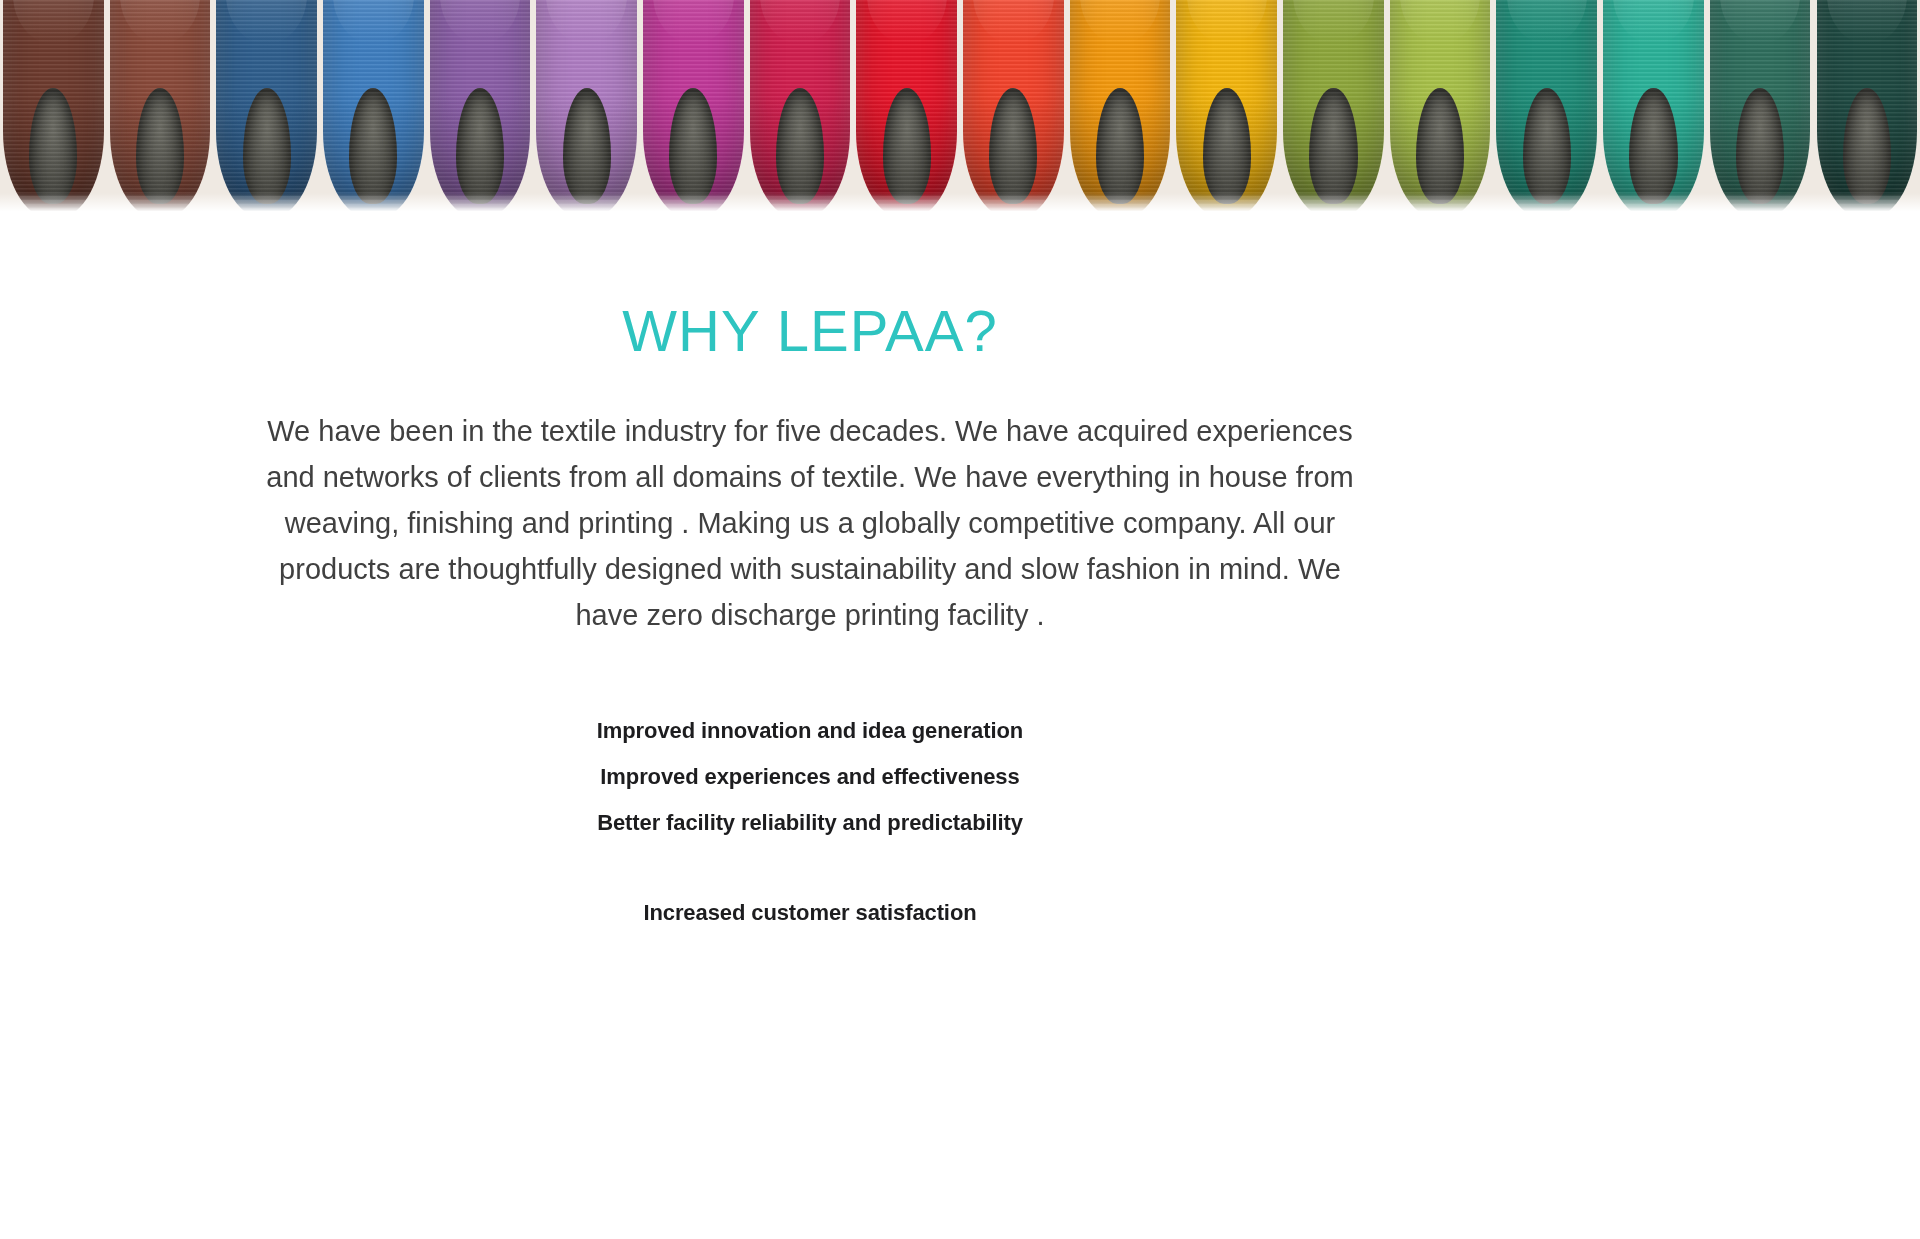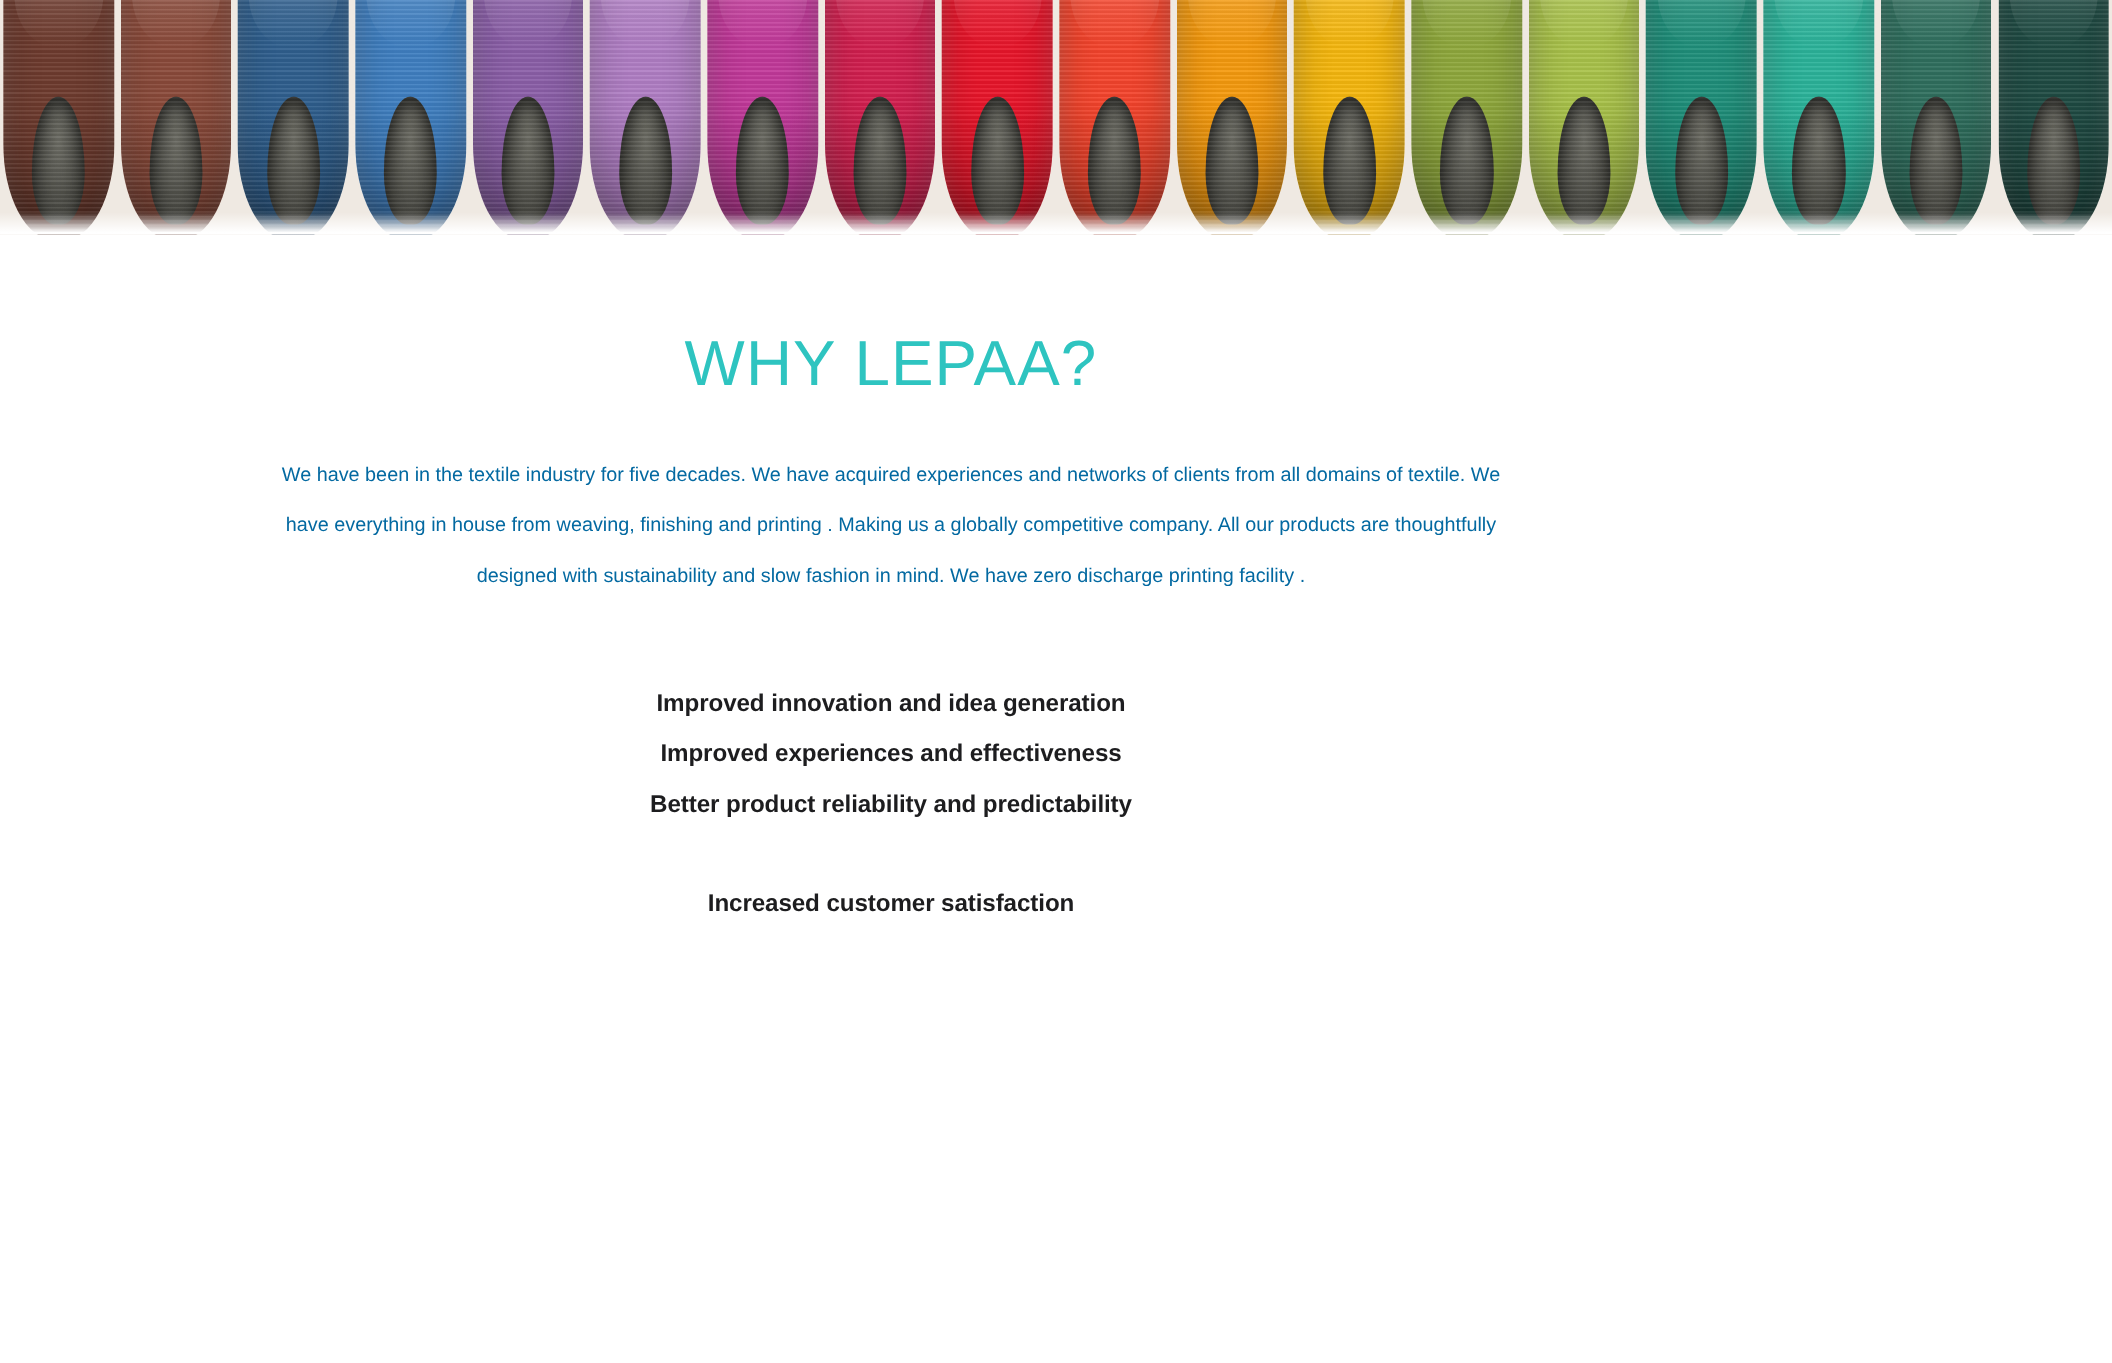--- a/index.html
+++ b/index.html
@@ -101,23 +101,23 @@
     line-height: 1.05;
     font-weight: 400;
     letter-spacing: 1px;
     color: #2ec4c0;
     margin: 0 0 46px 0;
     font-family: "Liberation Sans", sans-serif;
   }
   .intro {
     width: 1120px;
     margin: 0 auto;
-    font-size: 18px;
+    font-size: 29px;
     line-height: 46px;
-    color: #0369a1;
+    color: #404040;
     font-weight: 400;
   }
   .benefits {
     margin-top: 70px;
     font-size: 22px;
     line-height: 46px;
     font-weight: 700;
     color: #1d1d1f;
     letter-spacing: -0.1px;
   }
@@ -246,17 +246,17 @@
 </div>
 
 <div class="content">
   <h1 class="section-title">WHY LEPAA?</h1>
 
   <p class="intro">We have been in the textile industry for five decades. We have acquired experiences and networks of clients from all domains of textile. We have everything in house from weaving, finishing and  printing . Making us a globally competitive company. All our products are thoughtfully designed with sustainability and slow fashion in mind. We have zero discharge printing facility .</p>
 
   <div class="benefits">
     <p class="benefit-line">Improved innovation and idea generation</p>
     <p class="benefit-line">Improved experiences and effectiveness</p>
-    <p class="benefit-line">Better product reliability and predictability</p>
+    <p class="benefit-line">Better facility reliability and predictability</p>
     <div class="spacer"></div>
     <p class="benefit-line">Increased customer satisfaction</p>
   </div>
 </div>
 
 </body></html>

